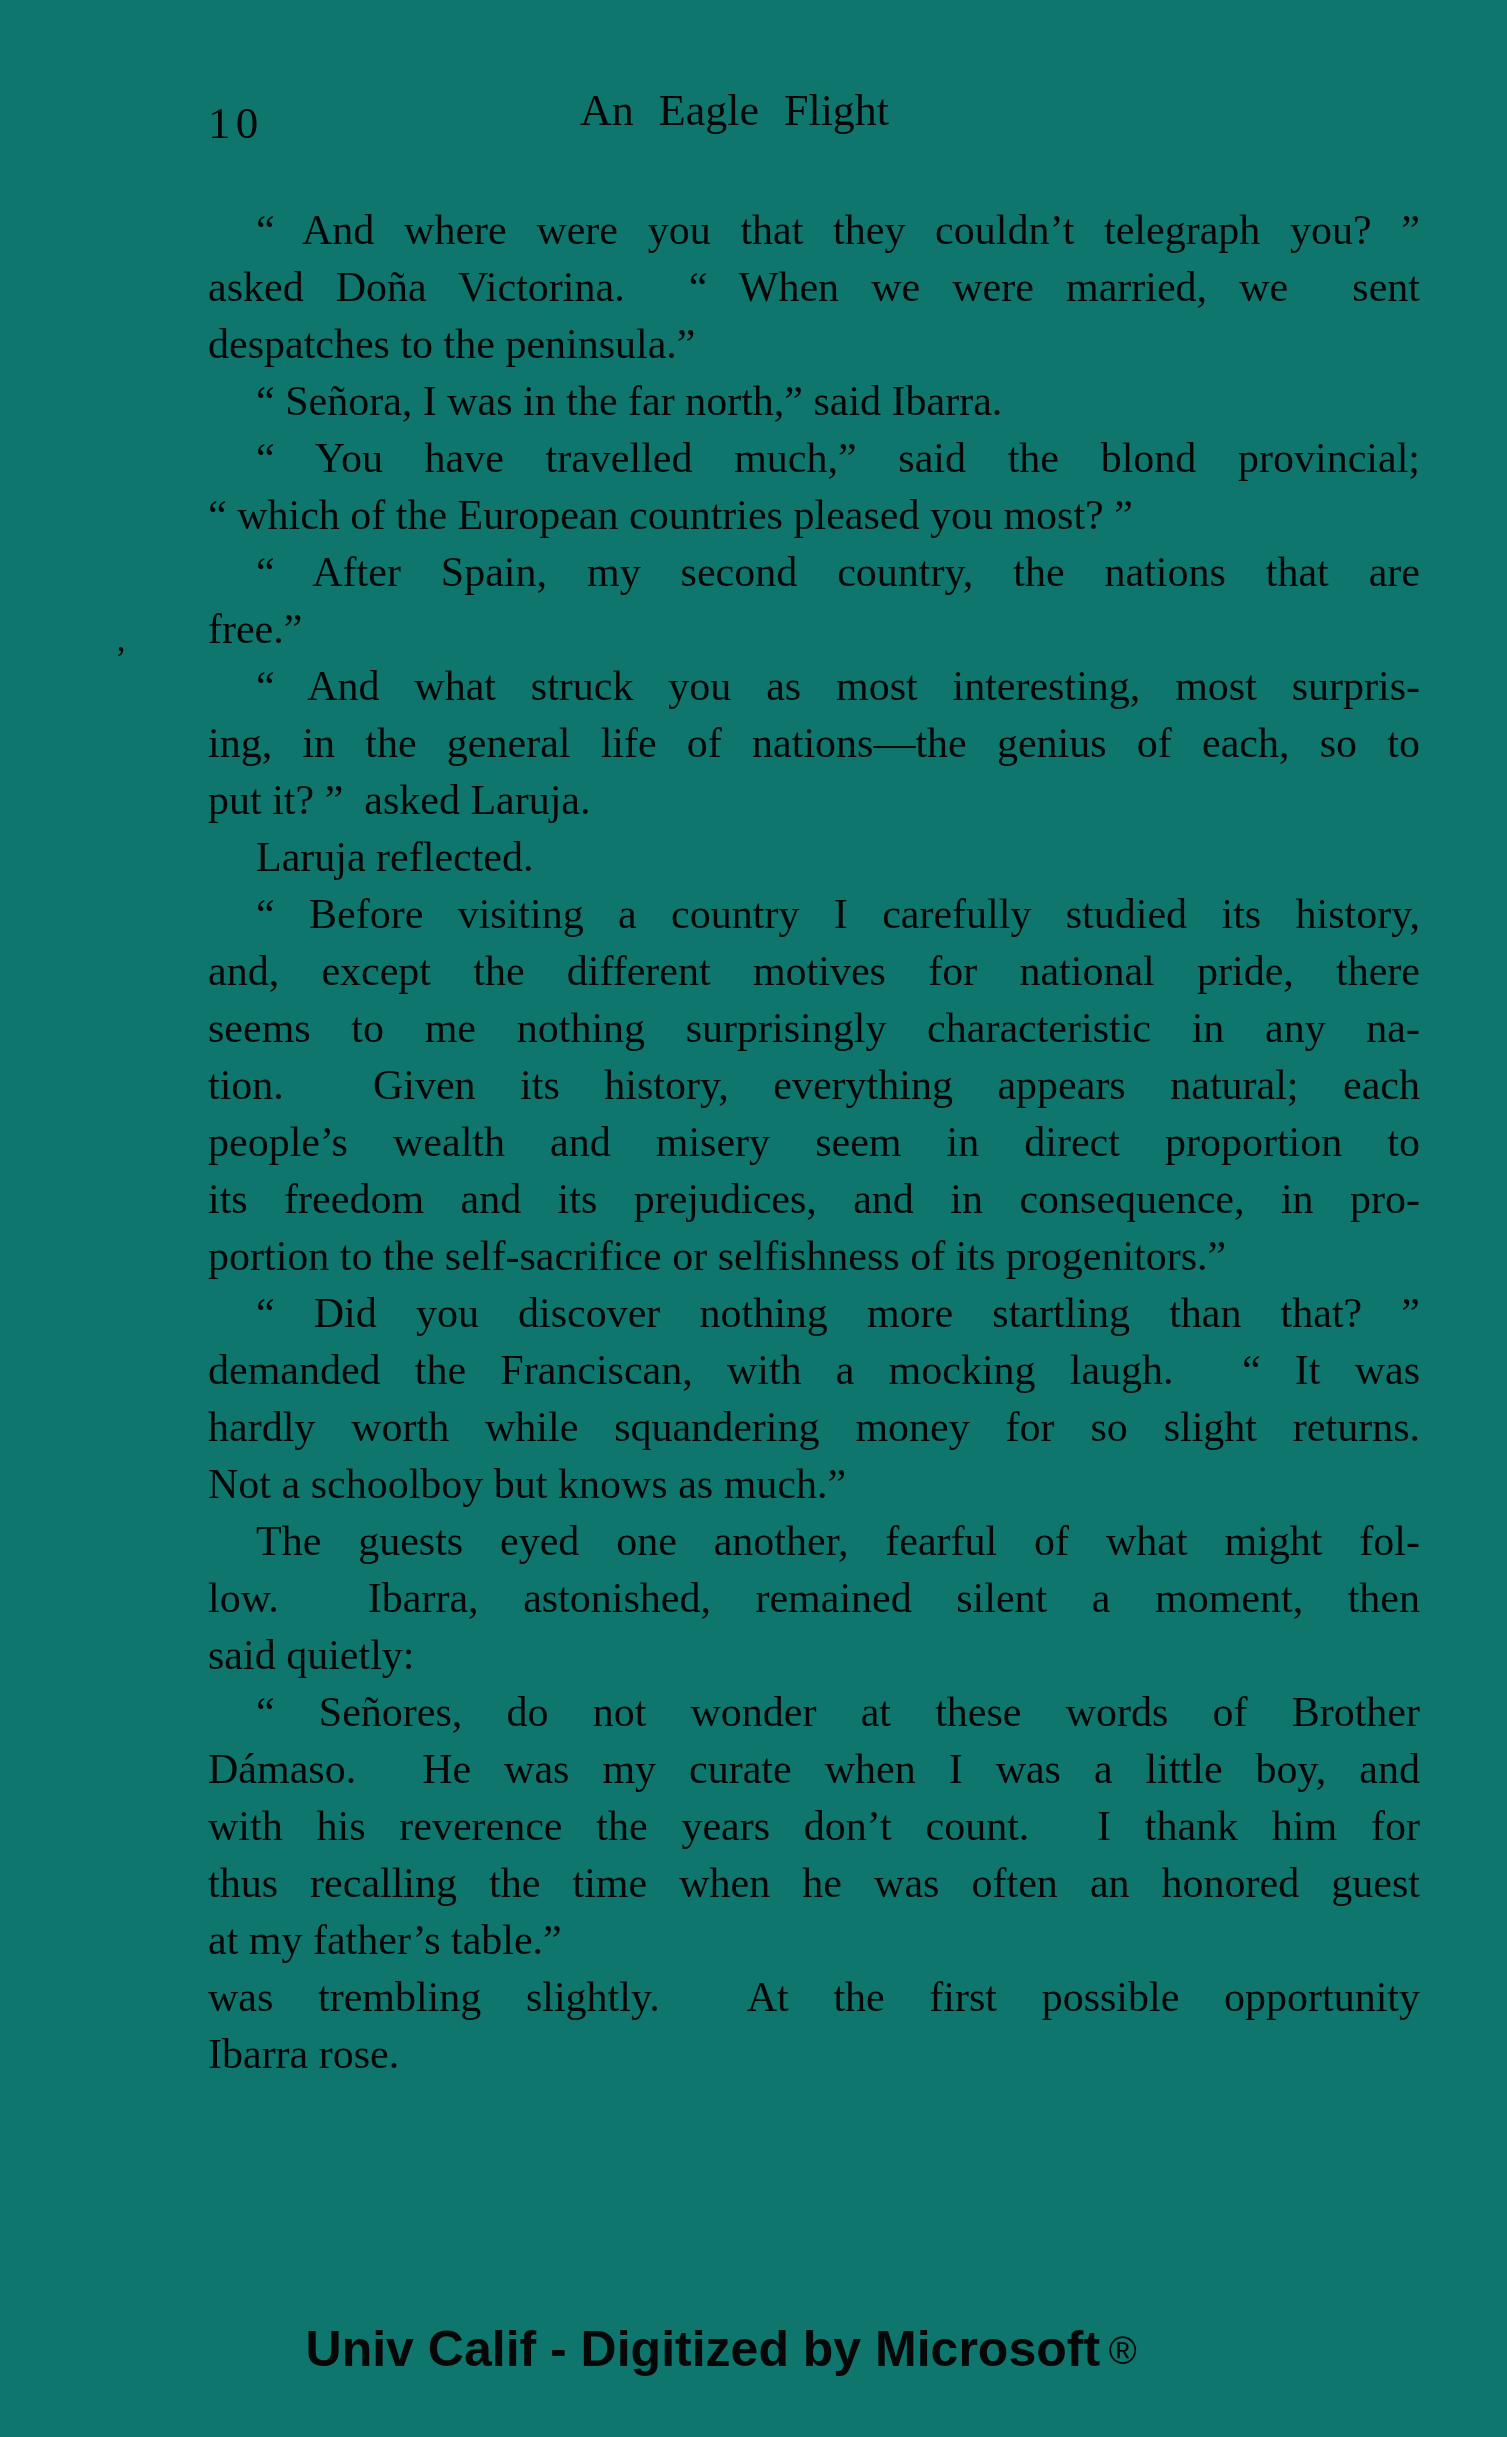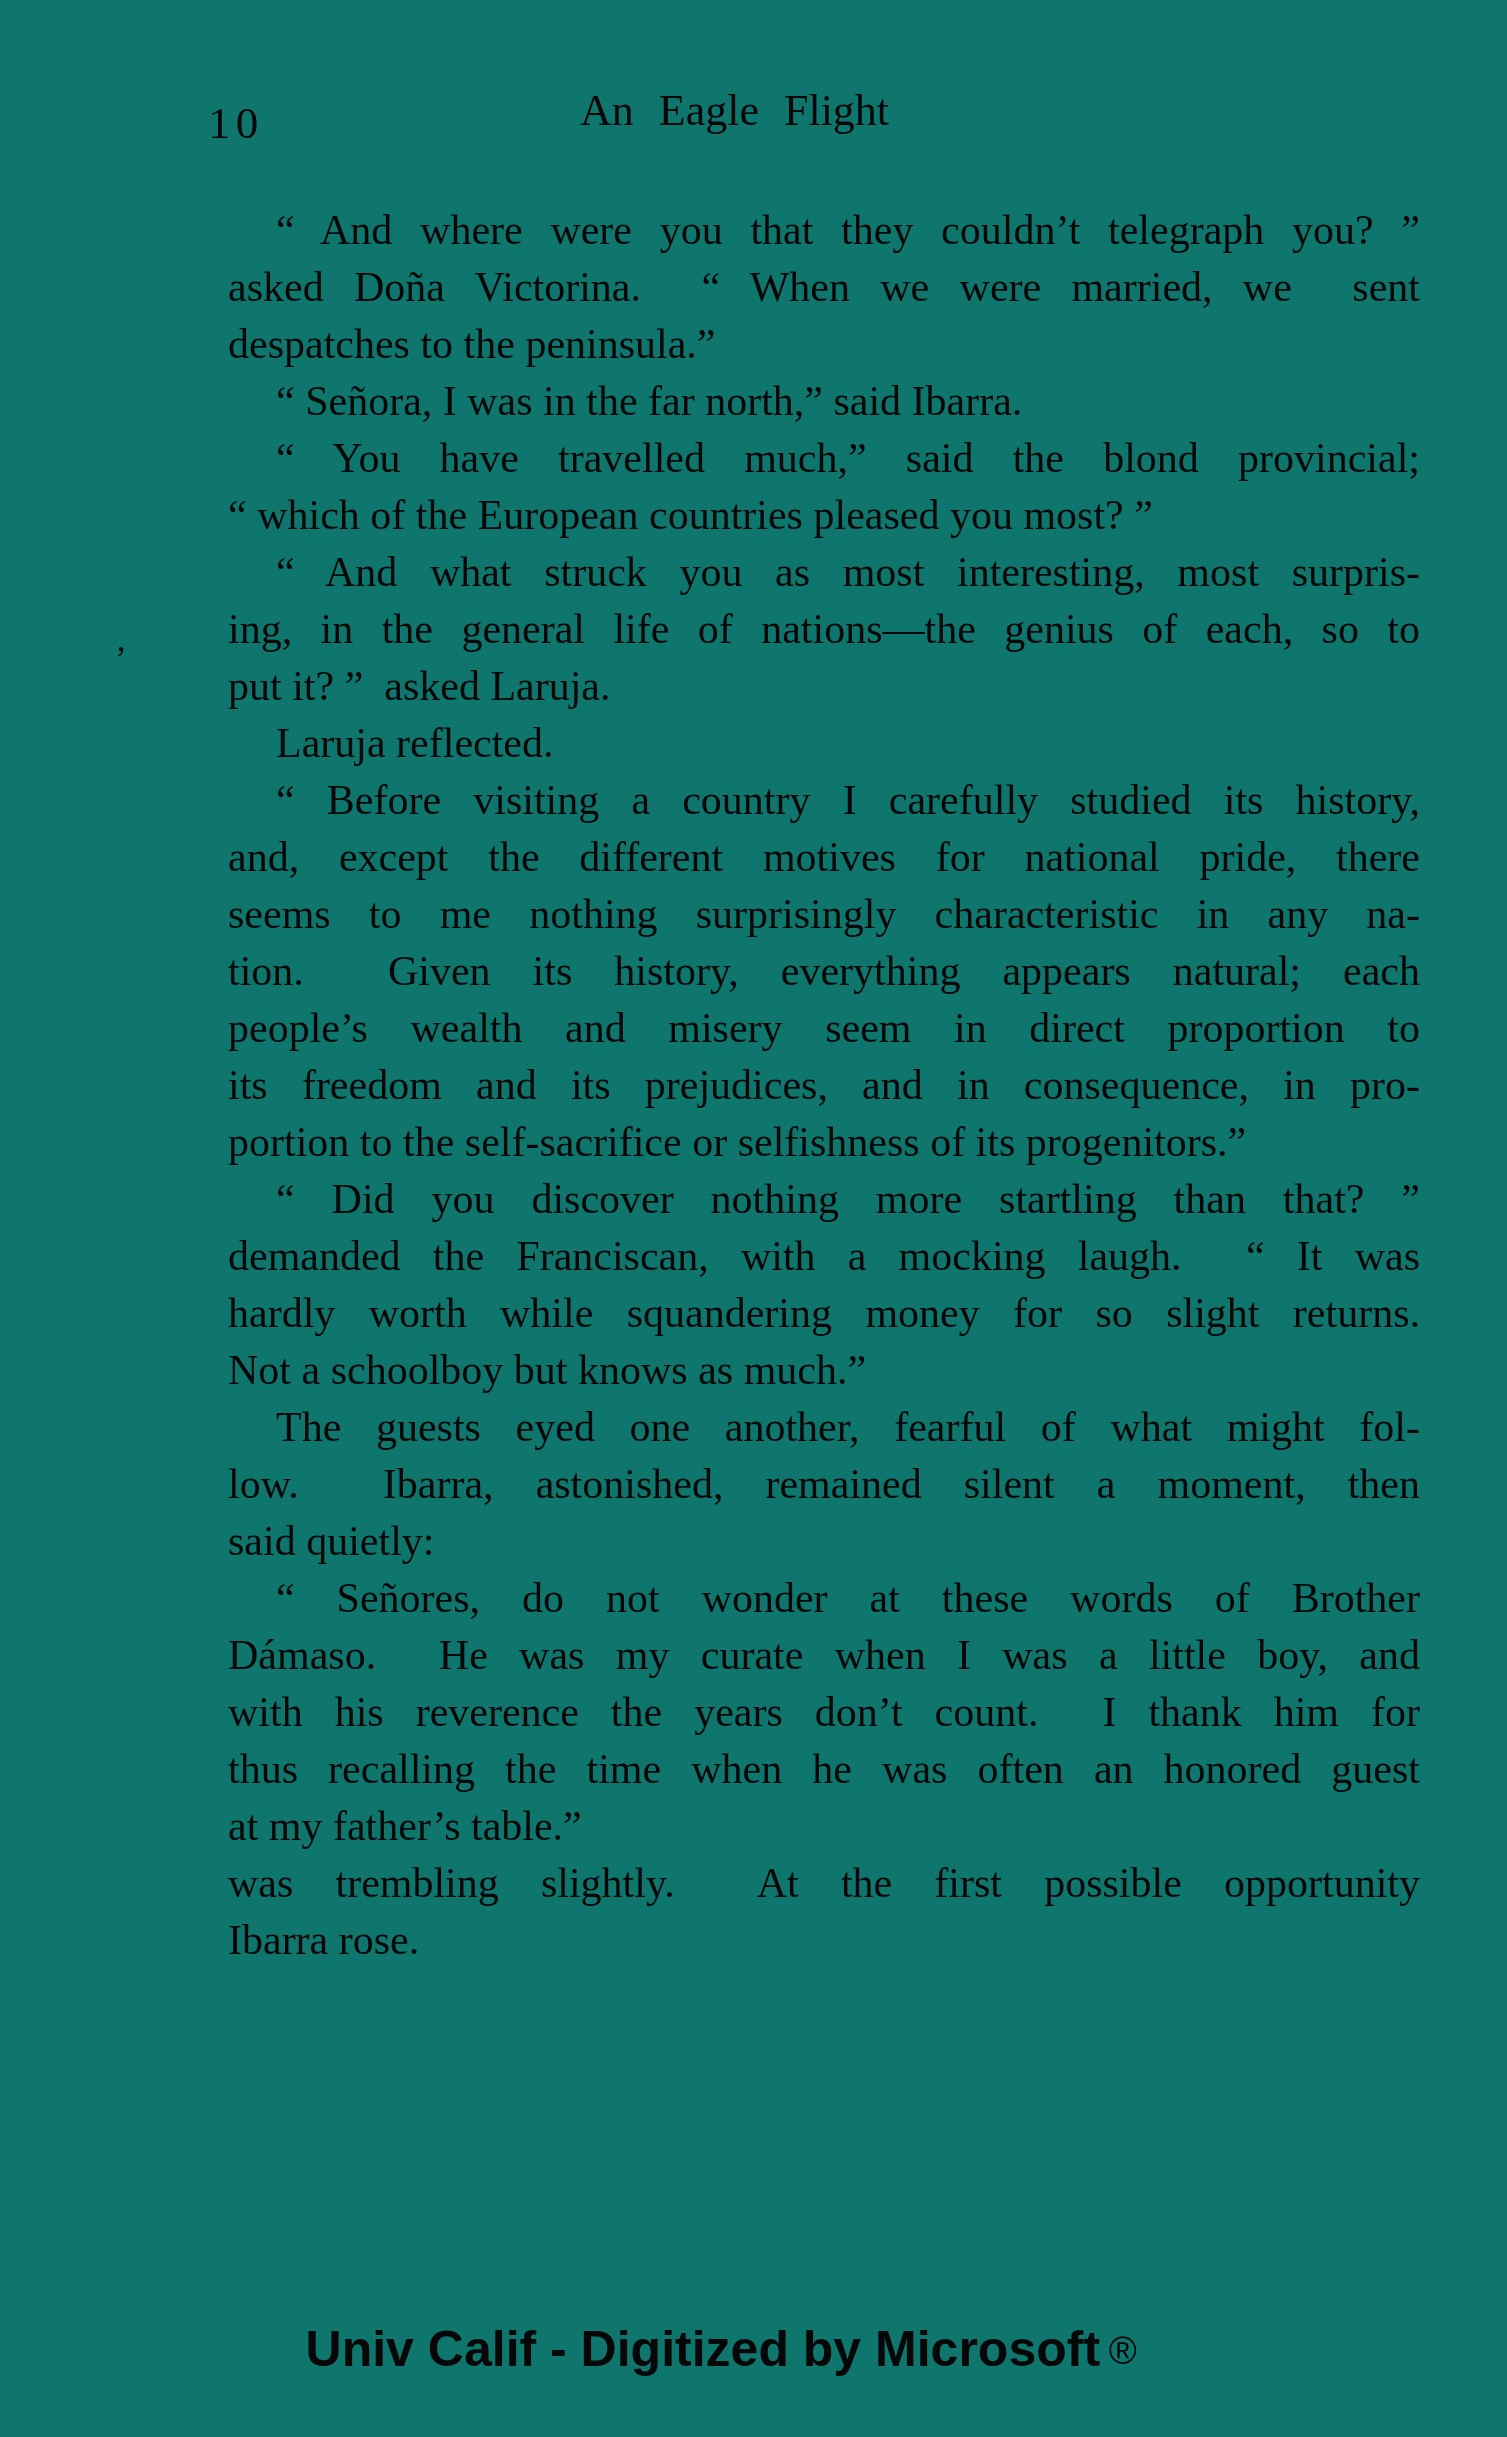--- a/index.html
+++ b/index.html
@@ -33,21 +33,21 @@
   }
   .bodytext {
     position: absolute;
     left: 208px;
     top: 202px;
     width: 1212px;
     font-size: 42px;
     line-height: 57px;
   }
   .para { margin: 0; padding: 0; }
-  .line { white-space: pre-wrap; margin-left: 20px; }
+  .line { white-space: pre-wrap; }
   .line.j {
     text-align: justify;
     text-align-last: justify;
   }
   .line.indent { text-indent: 48px; }
   .margin-mark {
     position: absolute;
     left: 115px;
     top: 642px;
     font-size: 35px;
@@ -87,20 +87,24 @@
         <div class="line">despatches to the peninsula.”</div>
       </div>
       <div class="para">
         <div class="line indent">“ Señora, I was in the far north,” said Ibarra.</div>
       </div>
       <div class="para">
         <div class="line indent j">“ You have travelled much,” said the blond provincial;</div>
         <div class="line">“ which of the European countries pleased you most? ”</div>
       </div>
       <div class="para">
+        <div class="line indent j">“ After Spain, my second country, the nations that are</div>
+        <div class="line">free.”</div>
+      </div>
+      <div class="para">
         <div class="line indent j">“ And what struck you as most interesting, most surpris-</div>
         <div class="line j">ing, in the general life of nations—the genius of each, so to</div>
         <div class="line">put it? ”  asked Laruja.</div>
       </div>
       <div class="para">
         <div class="line indent">Laruja reflected.</div>
       </div>
       <div class="para">
         <div class="line indent j">“ Before visiting a country I carefully studied its history,</div>
         <div class="line j">and, except the different motives for national pride, there</div>

